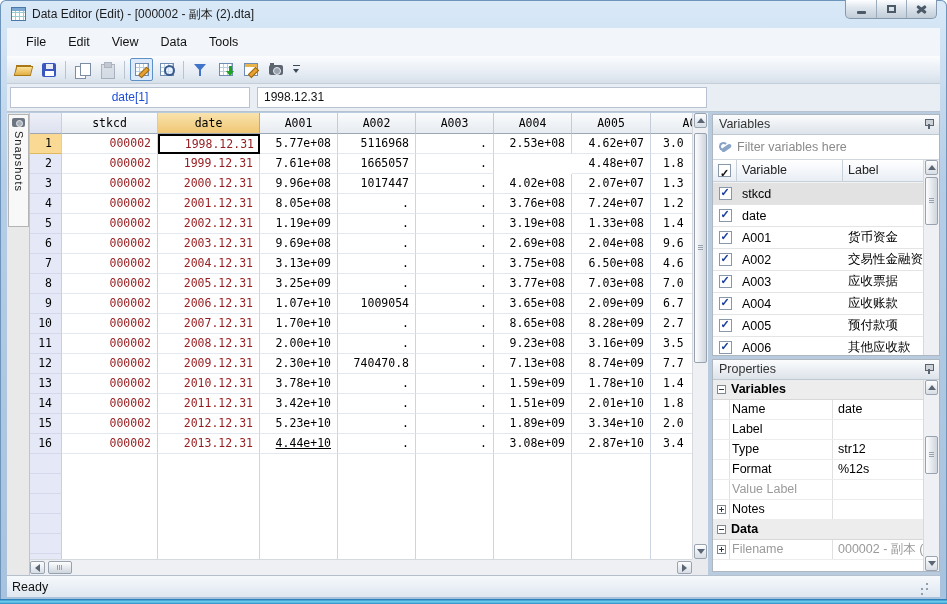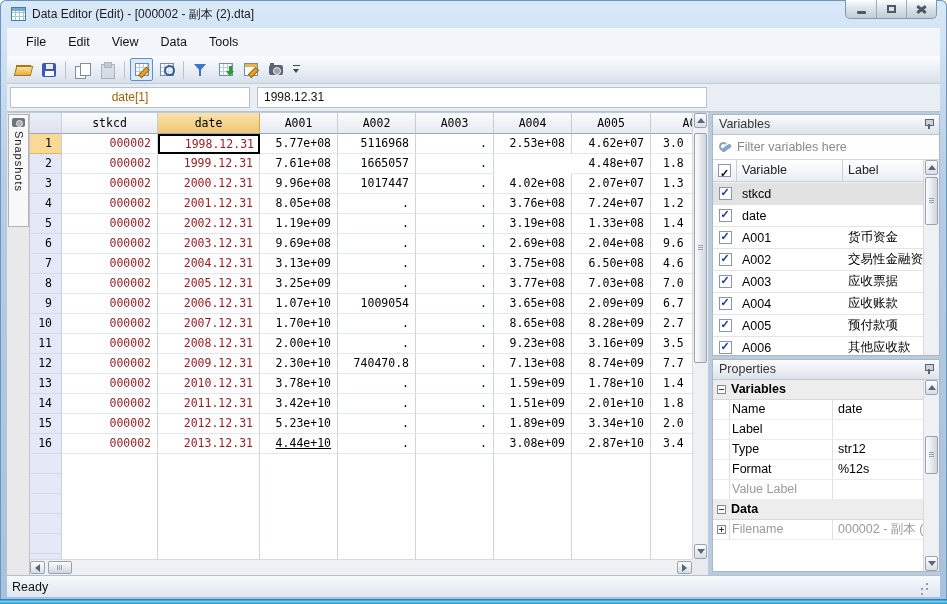--- a/index.html
+++ b/index.html
@@ -89,21 +89,21 @@
       background:#9aa2ae; border:1px solid #e8ecf2; border-radius:50%; }
   .ic-snapshot-camera::after { content:""; position:absolute; left:1px; top:-2px; width:4px; height:3px; background:#5d6570; }
   .tb-overflow { width:11px; height:22px; margin-left:2px; position:relative; }
   .tb-overflow::before { content:""; position:absolute; left:2px; top:6px; width:7px; height:1.5px; background:#3c4document; background:#3c4document; background:#3c4a58; }
   .tb-overflow::after { content:""; position:absolute; left:2px; top:10px; width:0; height:0;
       border-left:3.5px solid transparent; border-right:3.5px solid transparent; border-top:4px solid #3c4a58; }
 
   .formulabar { position:absolute; top:56px; left:0; right:0; height:28px; background:#e9eef5;
       border-bottom:1px solid #b7c2d1; }
   .cellref-box { position:absolute; left:3px; top:3px; width:240px; height:21px; background:#fff;
-      border:1px solid #b8c2d0; font-size:12px; text-align:center; line-height:19px; color:#a16207; }
+      border:1px solid #b8c2d0; font-size:12px; text-align:center; line-height:19px; color:#1d4ed8; }
   .value-box { position:absolute; left:250px; top:3px; width:450px; height:21px; background:#fff;
       border:1px solid #b8c2d0; font-size:12px; padding-left:6px; line-height:19px; color:#111; }
 
   
   .main { position:absolute; top:85px; left:0; right:0; bottom:22px; background:#b9cbdf; }
 
   .snap-strip { position:absolute; left:0; top:0; bottom:0; width:23px; background:#e9e9e9;
       border-right:1px solid #c4c4c4; }
   .snap-tab { position:absolute; left:1px; top:1px; width:21px; height:113px; background:#f8f8f8;
       border:1px solid #b4b4b4; display:flex; flex-direction:column; align-items:center; padding-top:3px; }
@@ -692,20 +692,27 @@
             <div class="prop-row">
               <div class="p-gutter"></div>
               <div class="p-key">Format</div>
               <div class="p-val">%12s</div>
             </div>
             <div class="prop-row">
               <div class="p-gutter"></div>
               <div class="p-key dim">Value Label</div>
               <div class="p-val dim"></div>
             </div>
+            <div class="prop-row">
+              <div class="p-gutter">
+                <div class="expander plus"></div>
+              </div>
+              <div class="p-key">Notes</div>
+              <div class="p-val"></div>
+            </div>
             <div class="prop-group">
               <div class="p-gutter">
                 <div class="expander"></div>
               </div>
               <div class="p-key">Data</div>
             </div>
             <div class="prop-row">
               <div class="p-gutter">
                 <div class="expander plus"></div>
               </div>

